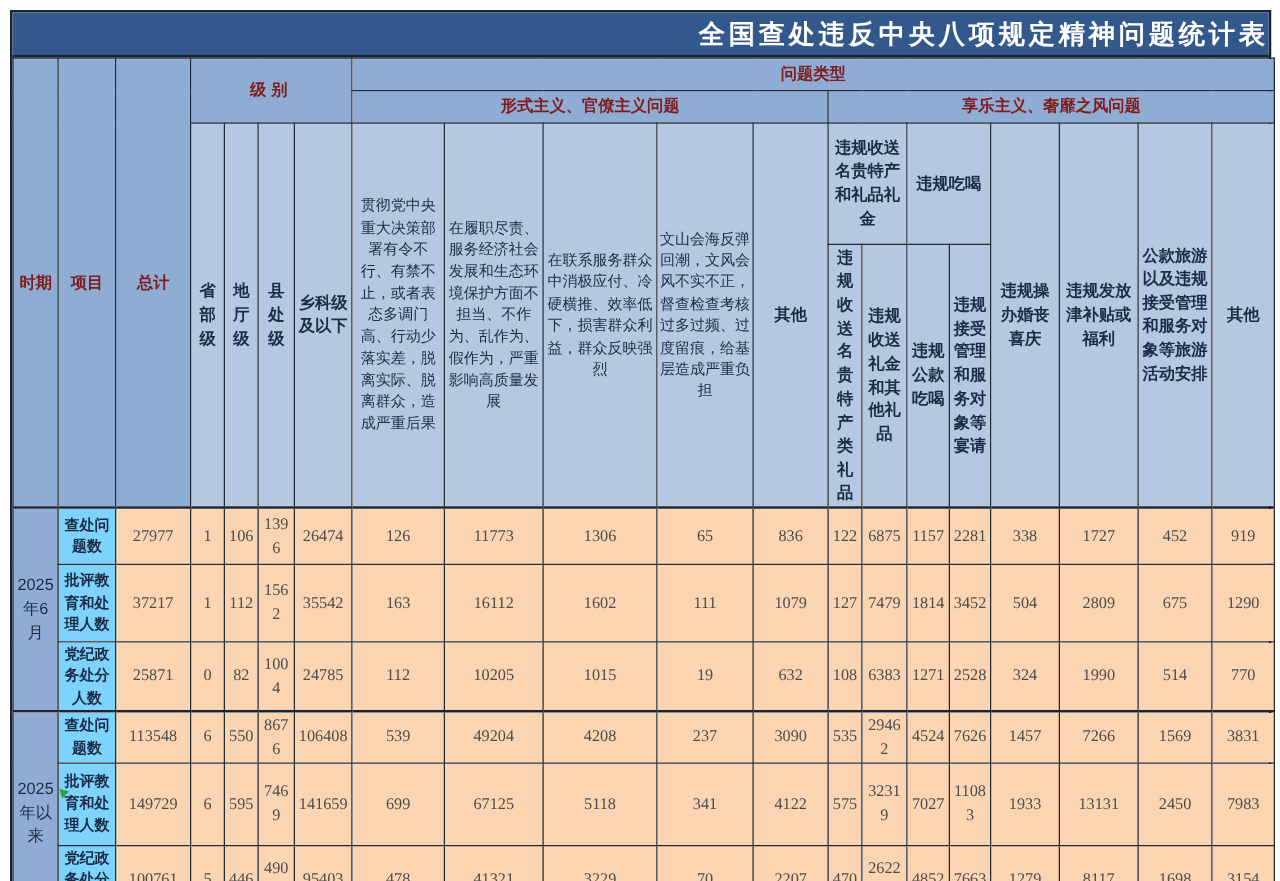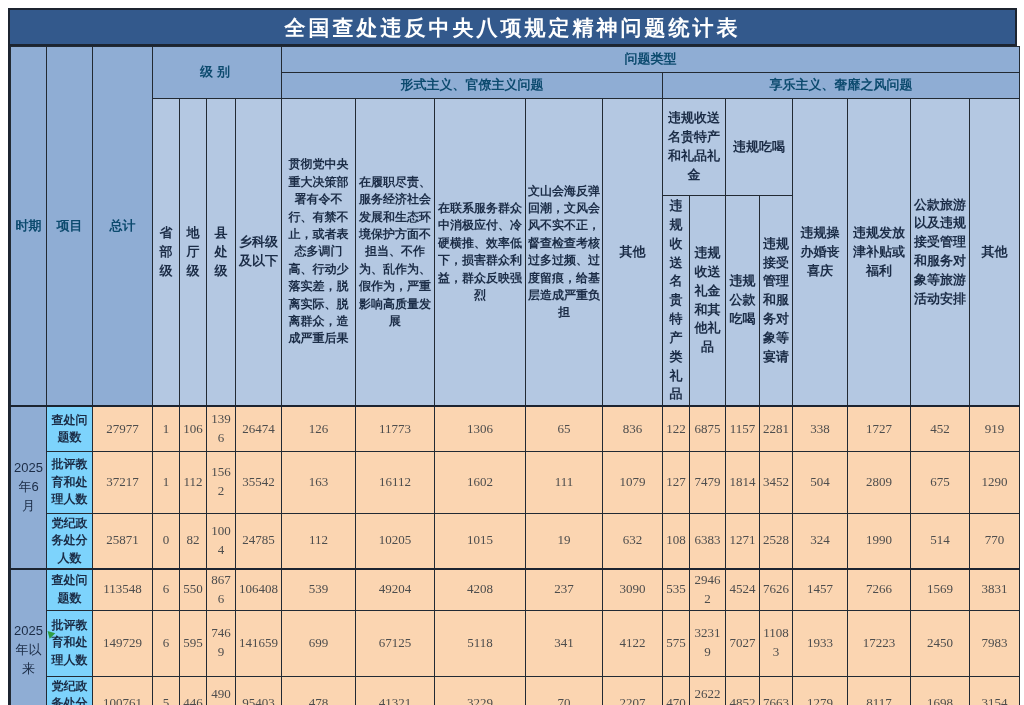--- a/index.html
+++ b/index.html
@@ -10,35 +10,35 @@
     position:relative;
   }
   .sheet {
     position:absolute; left:8px; top:8px; width:1009px;
     border:2px solid #1c2430; background:#fff;
   }
   .title-bar {
     height:36px; line-height:36px; background:#33598c;
     border-bottom:2px solid #1c2430;
     color:#ffffff; font-size:21px; font-weight:bold;
-    text-align:center; letter-spacing:3px;
+    text-align:right; letter-spacing:3px;
   }
   table.stats {
     border-collapse:collapse; table-layout:fixed; width:100%;
   }
   table.stats th, table.stats td {
     border:1px solid #222a33; padding:1px 2px;
     overflow:hidden; vertical-align:middle; text-align:center;
     word-break:break-all; line-height:1.45;
   }
-  .hmed  { background:#8fadd4; color:#0c4a6e; font-weight:bold; font-size:13px; }
+  .hmed  { background:#8fadd4; color:#7f1d1d; font-weight:bold; font-size:13px; }
   .hlight{ background:#b4c8e2; color:#1b2c46; font-weight:bold; font-size:13px; }
   .hgroup{ letter-spacing:4px; }
   .desc  {
-    background:#b4c8e2; color:#1b2c46; font-weight:bold; font-size:12px;
+    background:#b4c8e2; color:#1b2c46; font-weight:normal; font-size:12px;
     text-align:justify; padding:3px 4px; line-height:1.55;
   }
   .num {
     background:#fbd5b1; color:#4d4d4d; font-weight:normal;
     font-family:"Liberation Serif", serif; font-size:13px; padding:0;
   }
   .period-cell { background:#8fadd4; color:#1b2c46; font-weight:normal; font-size:13px; }
   .item-cell   { background:#7dd3fc; color:#1b2c46; font-weight:bold; font-size:12px; }
   tr.hr1 { height:26px; } tr.hr2 { height:26px;margin-top:24px; }
   tr.hr3 { height:97px; } tr.hr4 { height:123px; }
@@ -220,21 +220,21 @@
       <td class="num">699</td>
       <td class="num">67125</td>
       <td class="num">5118</td>
       <td class="num">341</td>
       <td class="num">4122</td>
       <td class="num">575</td>
       <td class="num">32319</td>
       <td class="num">7027</td>
       <td class="num">11083</td>
       <td class="num">1933</td>
-      <td class="num">17223</td>
+      <td class="num">13131</td>
       <td class="num">2450</td>
       <td class="num">7983</td>
     </tr>
 
     <tr class="r6">
       <td class="item-cell">党纪政务处分人数</td>
       <td class="num">100761</td>
       <td class="num">5</td>
       <td class="num">446</td>
       <td class="num">4907</td>

